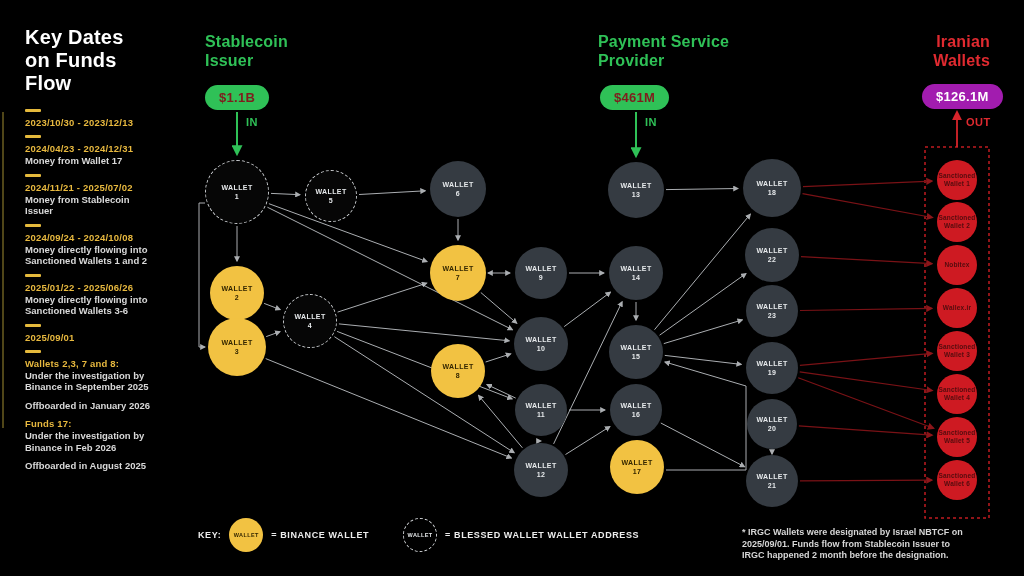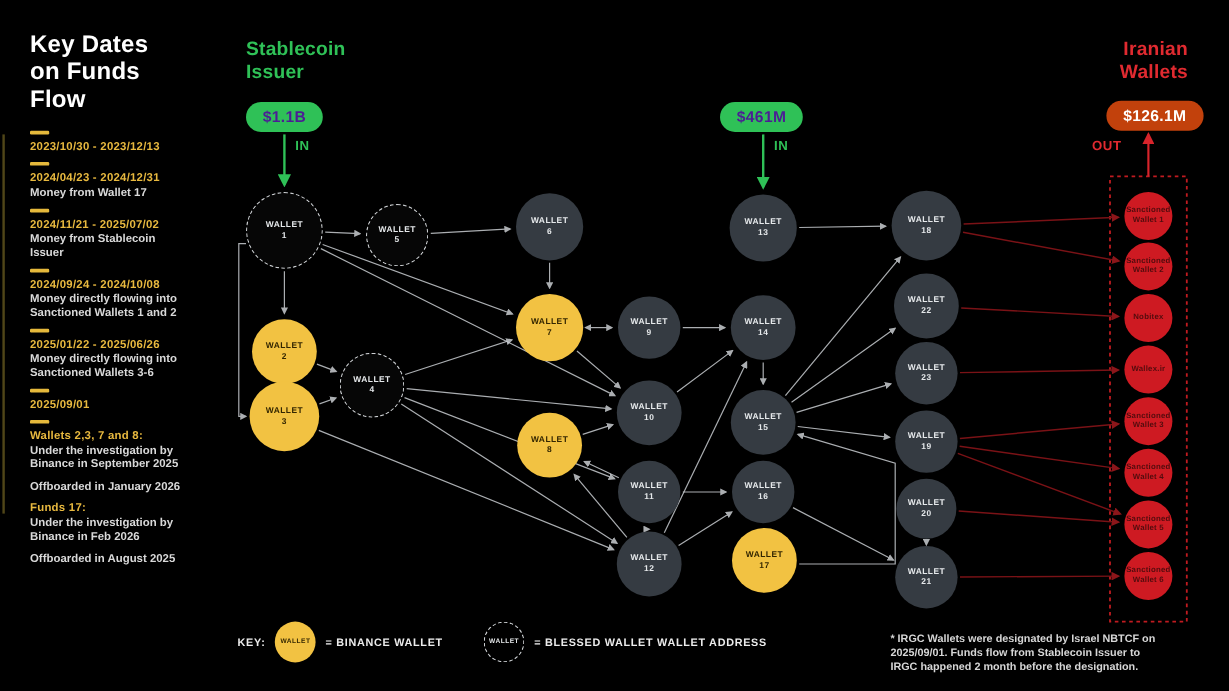--- a/index.html
+++ b/index.html
@@ -13,22 +13,22 @@
                  white-space:pre-line;margin-bottom:14px;}
   .entry{margin-bottom:7px;}
   .dash{width:16px;height:3px;background:#e5b93c;border-radius:1px;margin-bottom:5px;}
   .entry-heading{color:#e8b93f;font-weight:800;font-size:9.5px;letter-spacing:.2px;margin-bottom:1px;}
   .entry-body{color:#d9d9d9;font-size:9.5px;line-height:11.5px;font-weight:600;white-space:pre-line;}
   
   .col-header{position:absolute;font-size:16px;line-height:19px;font-weight:800;white-space:pre-line;letter-spacing:.2px;}
   .green-text{color:#2fc157;}
   .red-text{color:#e02a30;}
   .badge{position:absolute;padding:5px 14px;border-radius:13px;font-weight:800;font-size:13px;letter-spacing:.3px;}
-  .green-badge{background:#2fc157;color:#4c1d95;}
-  .red-badge{background:#c2410c;color:#fff;}
+  .green-badge{background:#2fc157;color:#7f1d1d;}
+  .red-badge{background:#a21caf;color:#fff;}
   .dir-label{position:absolute;font-size:11px;font-weight:800;letter-spacing:.5px;}
   
   svg.edges{position:absolute;left:0;top:0;}
   .edge-gray{stroke:#c9cdd1;stroke-width:1;fill:none;opacity:.85;}
   .edge-green{stroke:#2fc157;stroke-width:2;fill:none;}
   .edge-redbright{stroke:#d8242b;stroke-width:1.8;fill:none;}
   .edge-red{stroke:#7a1216;stroke-width:1.2;fill:none;}
   .redbox{stroke:#c01b20;stroke-width:1.5;fill:none;stroke-dasharray:3 3;}
   .node{position:absolute;border-radius:50%;display:flex;align-items:center;justify-content:center;
         text-align:center;font-weight:700;letter-spacing:.4px;white-space:pre-line;
@@ -110,27 +110,29 @@
           <div class="entry-body">Offboarded in August 2025</div>
         </div>
       </div>
   </aside>
 
   <div class="col-header green-text" style="left:205px;top:32px">Stablecoin
 Issuer</div>
   <div class="badge green-badge" style="left:205px;top:85px">$1.1B</div>
   <div class="dir-label green-text" style="left:246px;top:116px">IN</div>
 
+  <div class="col-header green-text" style="left:598px;top:32px">Payment Service
+Provider</div>
   <div class="badge green-badge" style="left:600px;top:85px">$461M</div>
   <div class="dir-label green-text" style="left:645px;top:116px">IN</div>
 
   <div class="col-header red-text" style="right:34px;top:32px;text-align:right">Iranian
 Wallets</div>
   <div class="badge red-badge" style="left:922px;top:84px">$126.1M</div>
-  <div class="dir-label red-text" style="left:910px;top:116px">OUT</div>
+  <div class="dir-label red-text" style="left:966px;top:116px">OUT</div>
 
   <svg class="edges" id="edges" width="1024" height="576" viewBox="0 0 1024 576">
     <defs>
       <marker id="ah-gray" viewBox="0 0 10 10" refX="8" refY="5" markerWidth="6" markerHeight="6" orient="auto-start-reverse">
         <path d="M0,0 L10,5 L0,10 z" fill="#c9cdd1"></path>
       </marker>
       <marker id="ah-green" viewBox="0 0 10 10" refX="8" refY="5" markerWidth="5.5" markerHeight="5.5" orient="auto-start-reverse">
         <path d="M0,0 L10,5 L0,10 z" fill="#2fc157"></path>
       </marker>
       <marker id="ah-redbright" viewBox="0 0 10 10" refX="8" refY="5" markerWidth="5.5" markerHeight="5.5" orient="auto-start-reverse">

